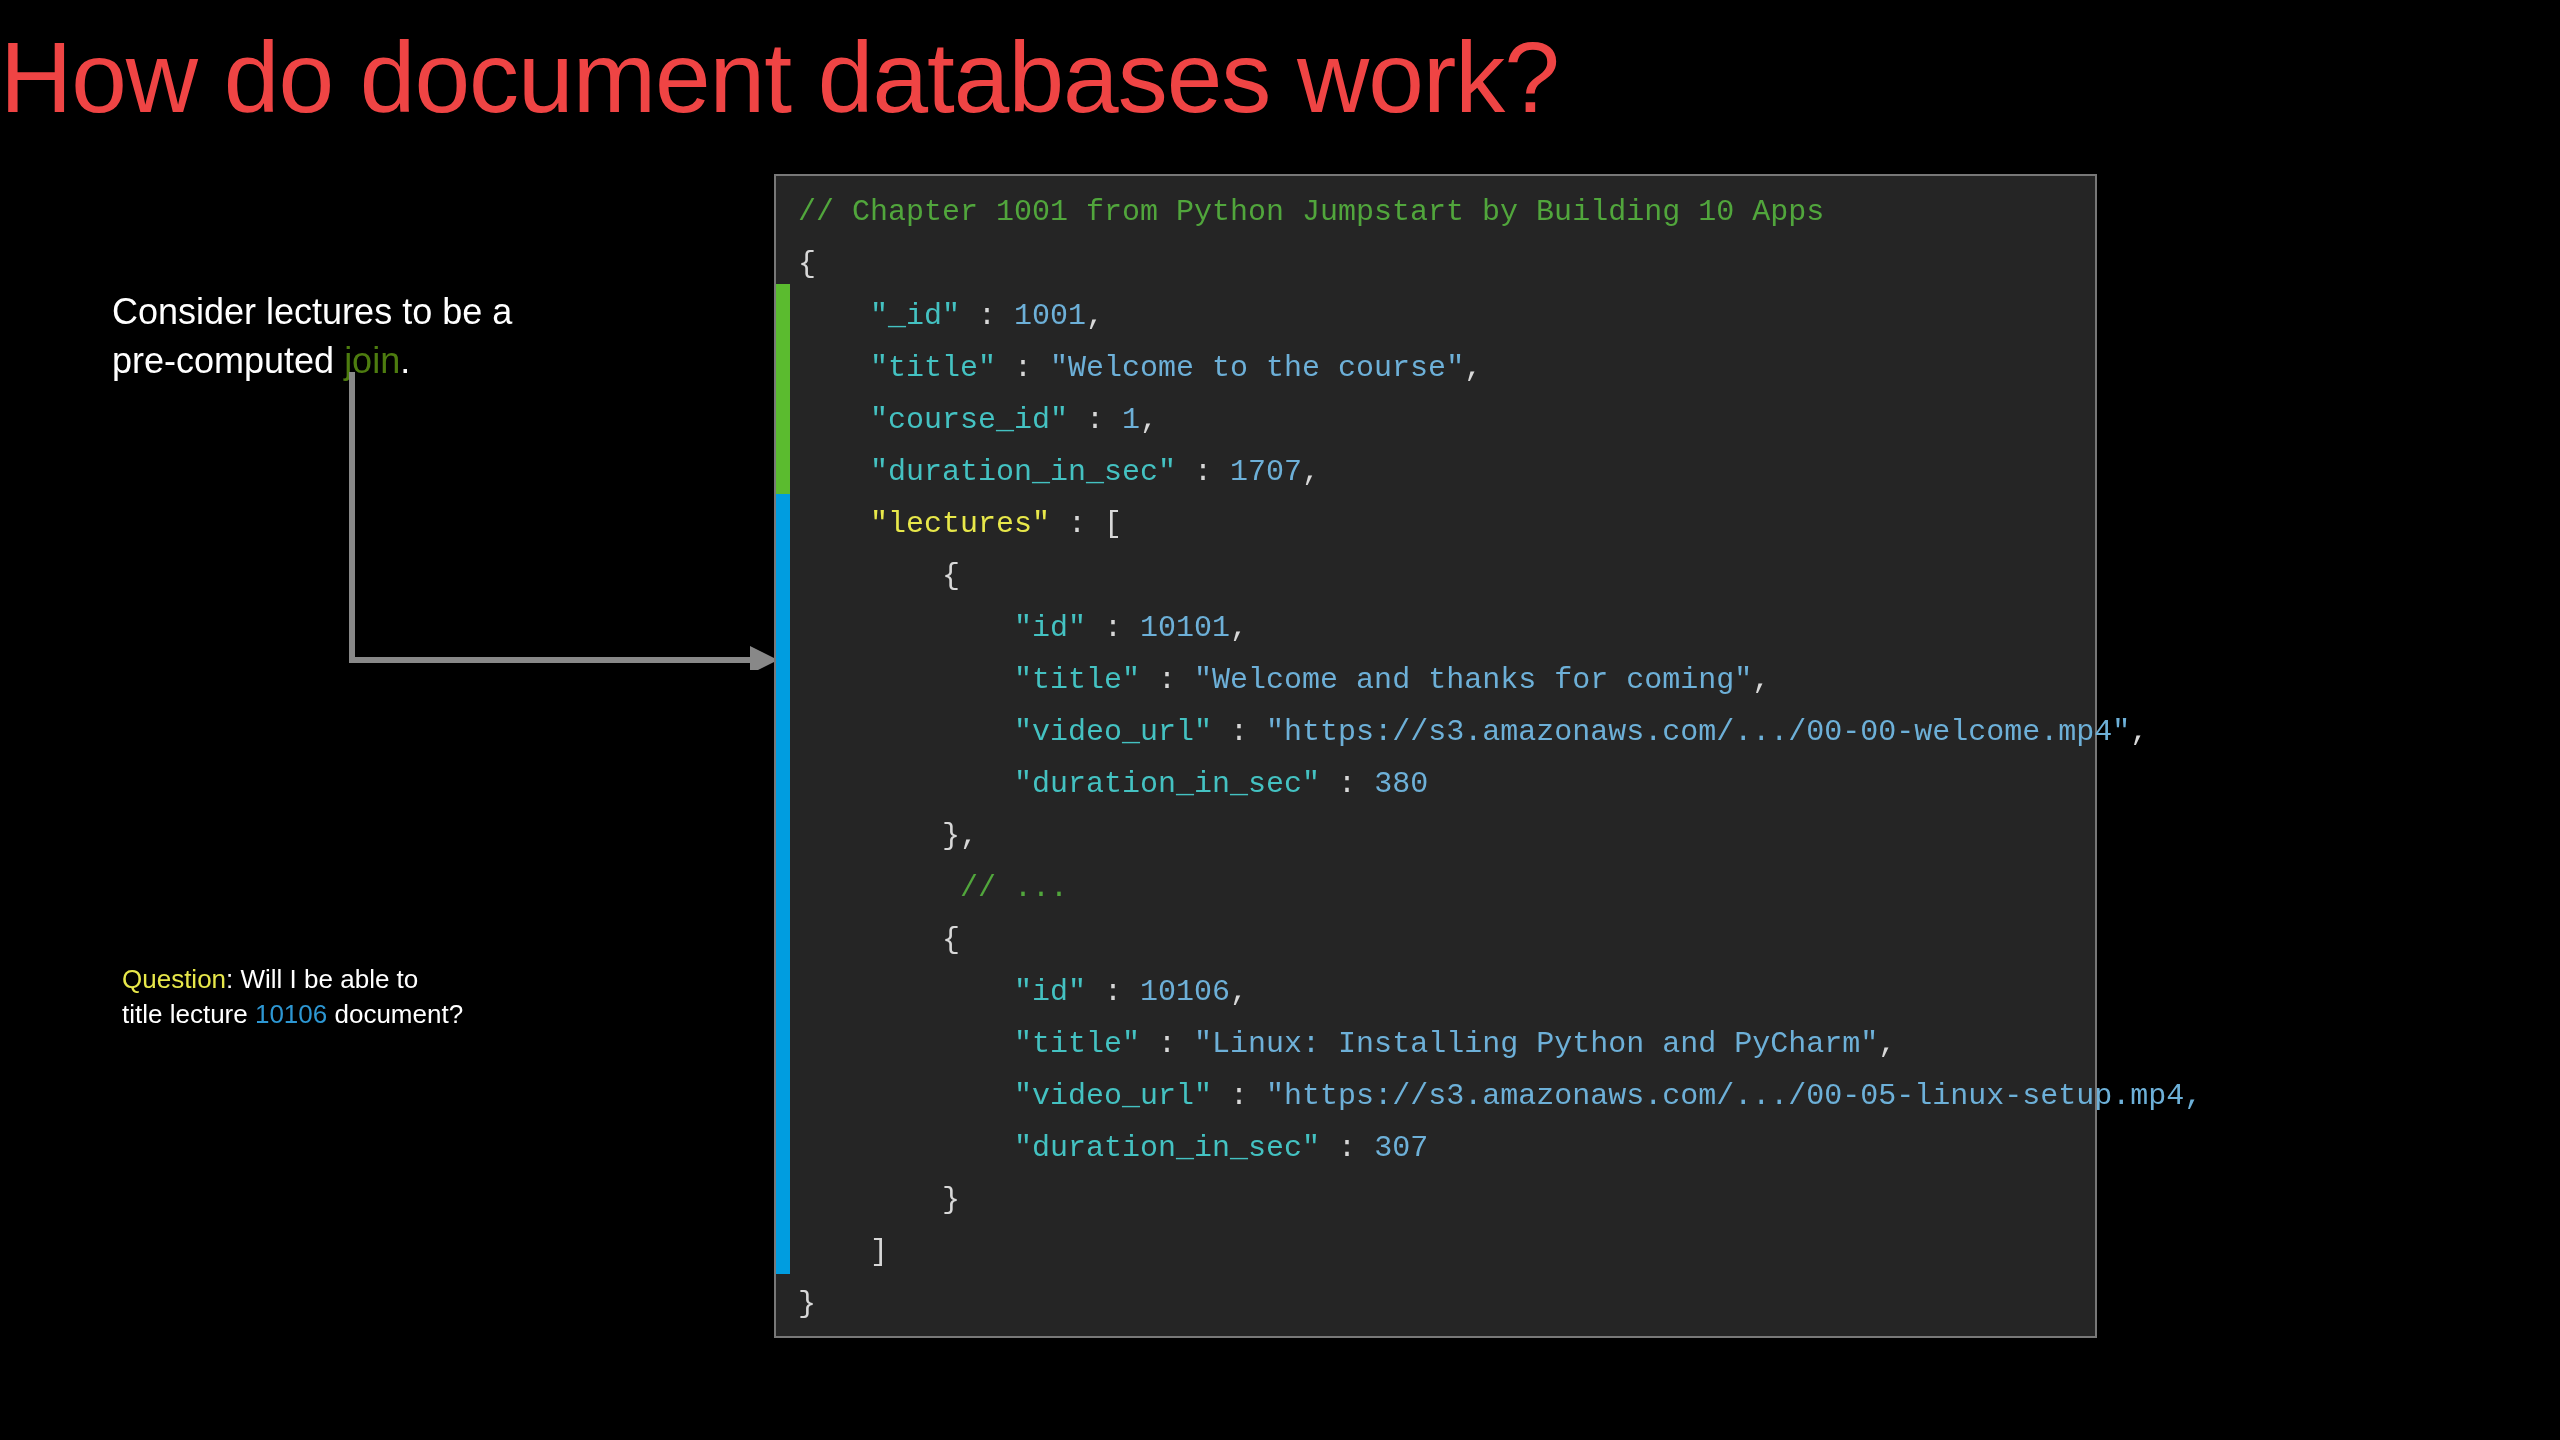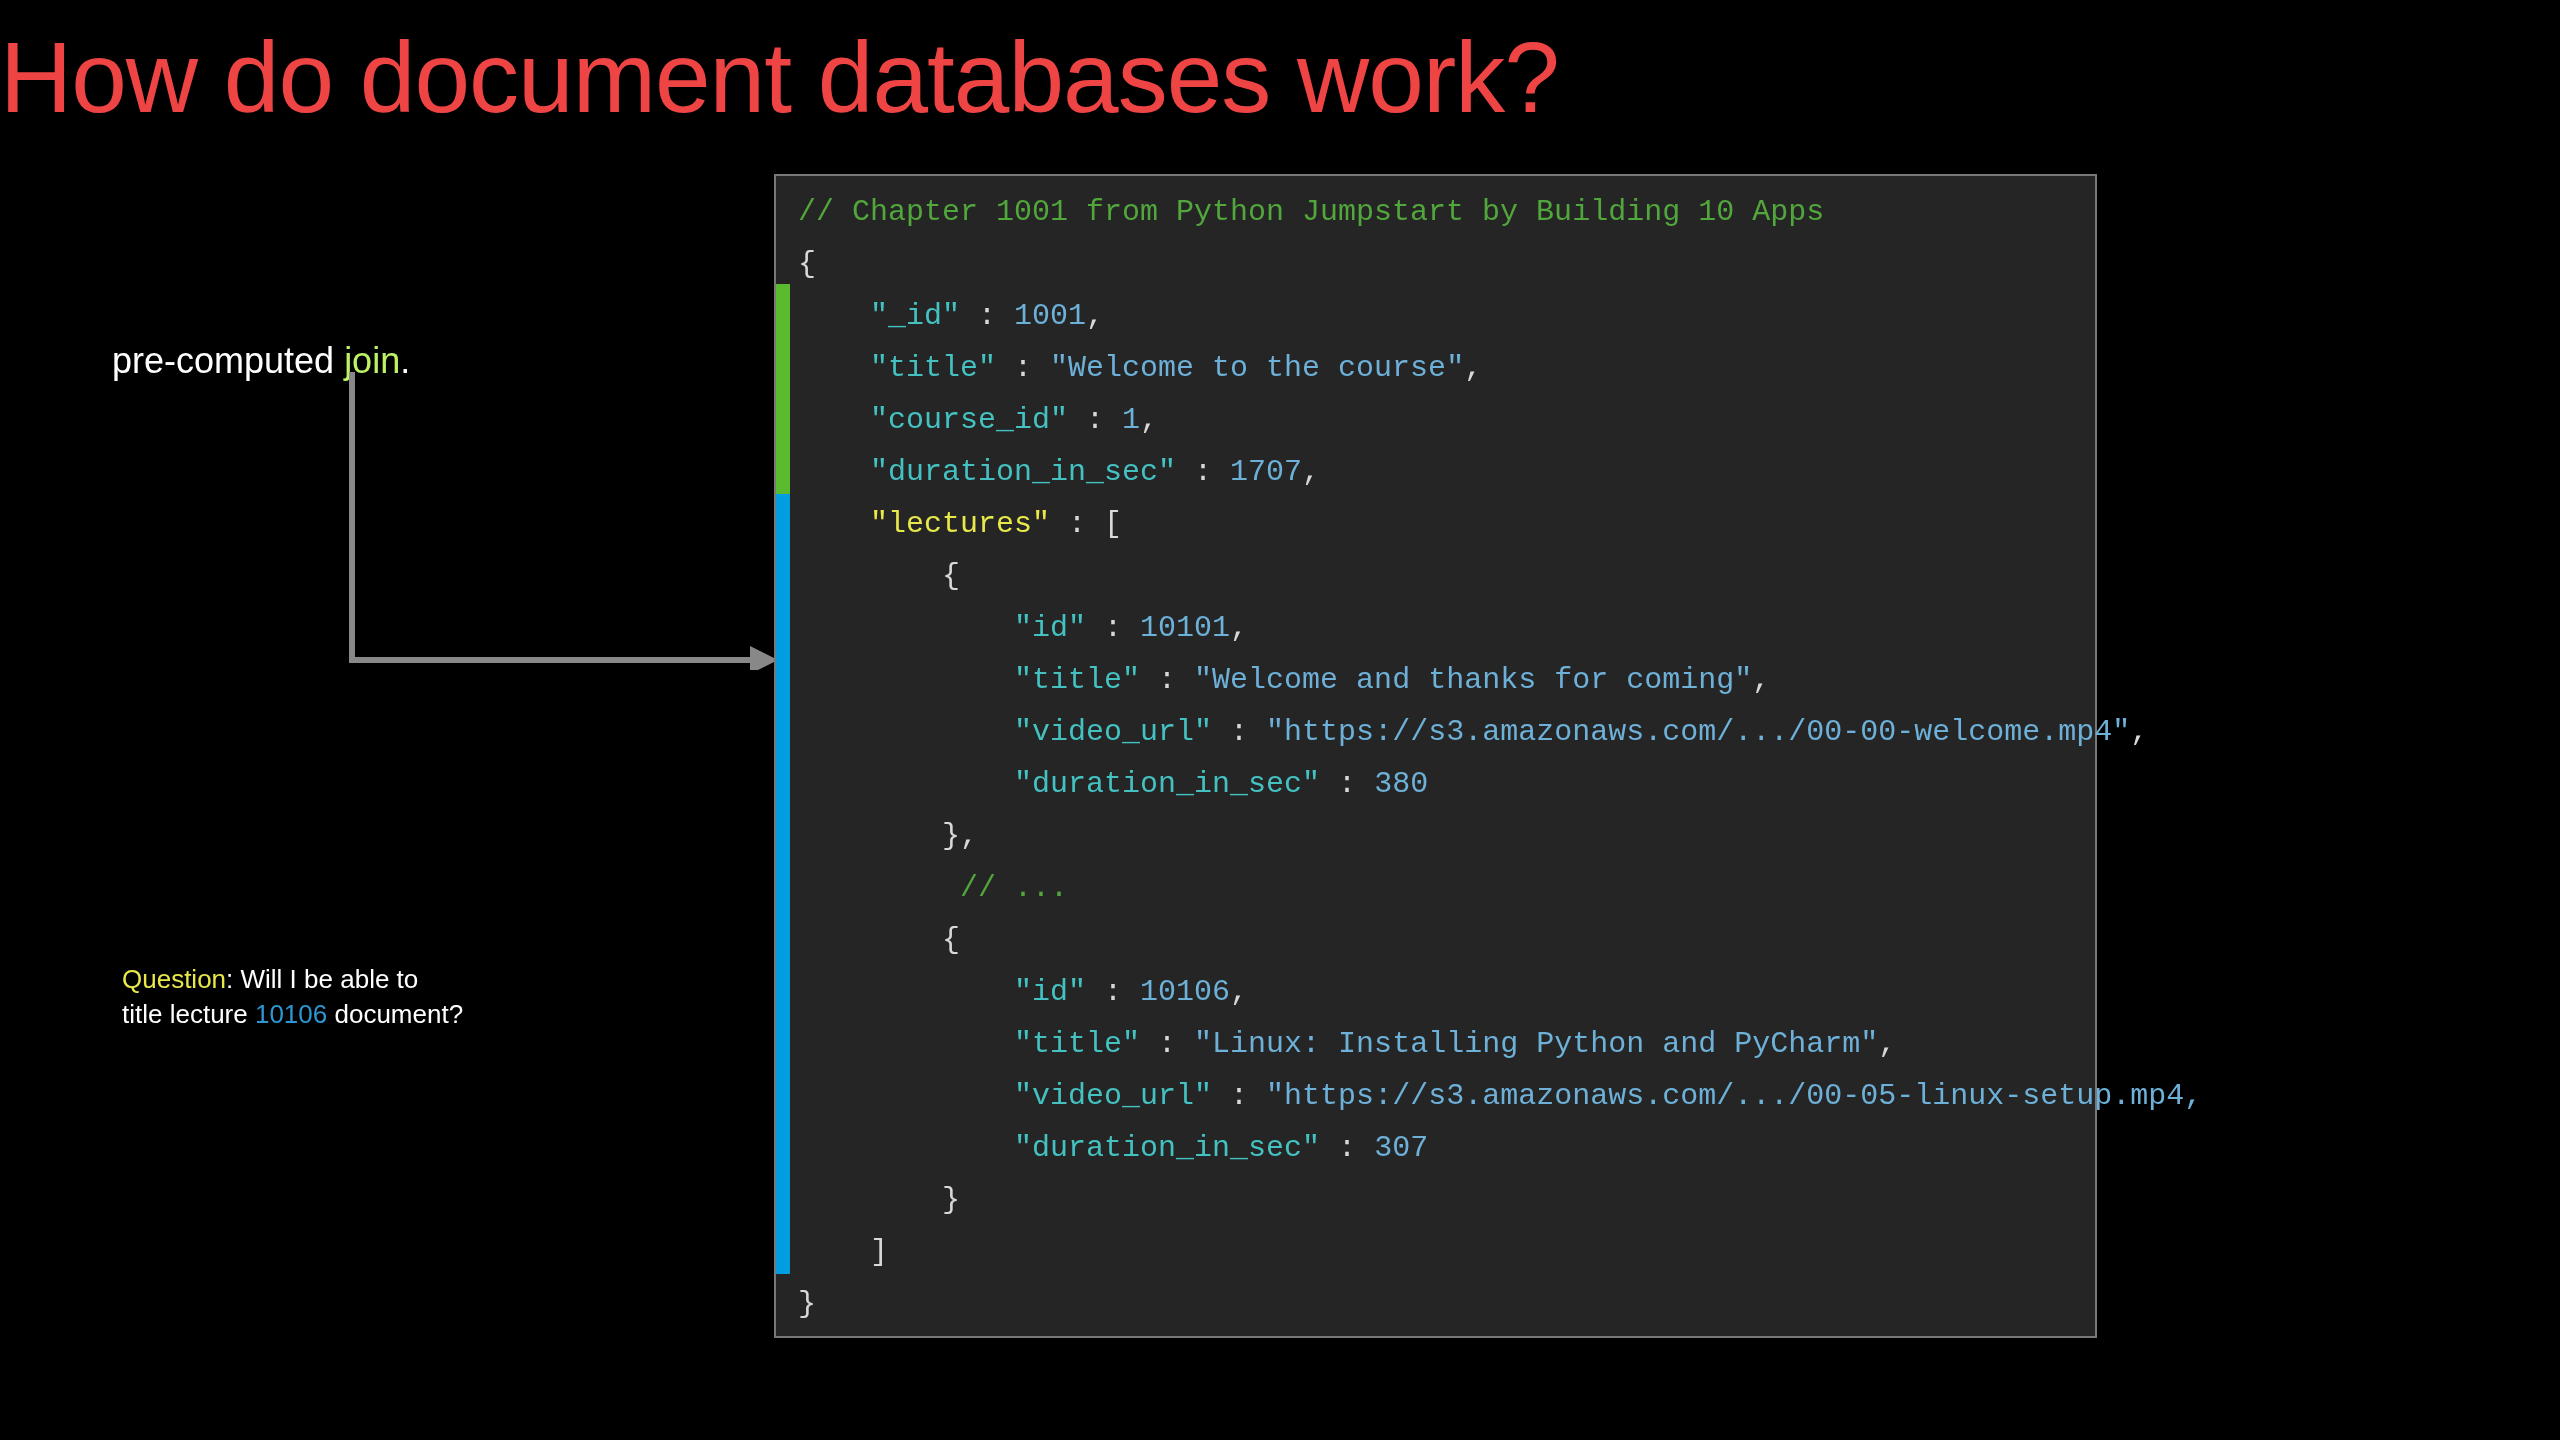--- a/index.html
+++ b/index.html
@@ -25,21 +25,21 @@
     }
     .note1 {
       position: absolute;
       top: 288px;
       left: 112px;
       font-size: 36px;
       font-weight: 400;
       line-height: 1.35;
       color: #fff;
     }
-    .note1 .hl-blue { color: #bef264; }
+    .note1 .hl-blue { color: #4d7c0f; }
     .note2 {
       position: absolute;
       top: 962px;
       left: 122px;
       font-size: 26px;
       font-weight: 400;
       line-height: 1.35;
       color: #fff;
     }
     .note2 .hl-yellow { color: #e8e84a; }
@@ -96,21 +96,21 @@
     .c-str { color: #6db0d8; }
     .c-num { color: #6db0d8; }
     .c-punct { color: #d8d8d8; }
   </style>
 </head>
 <body>
 
 <div class="title">How do document databases work?</div>
 
 <div class="note1">
-  <br>
+  <span>Consider lectures to be a </span><br>
   <span>pre-computed </span><span class="hl-blue">join</span><span>.</span>
 </div>
 
 <svg class="arrow" viewBox="0 0 430 298">
   <path d="M 4 0 L 4 288 L 404 288" stroke="#888888" stroke-width="6" fill="none"></path>
   <path d="M 430 288 L 402 274 L 402 302 Z" fill="#888888"></path>
 </svg>
 
 <div class="note2">
   <span class="hl-yellow">Question</span><span>: Will I be able to </span><br>

